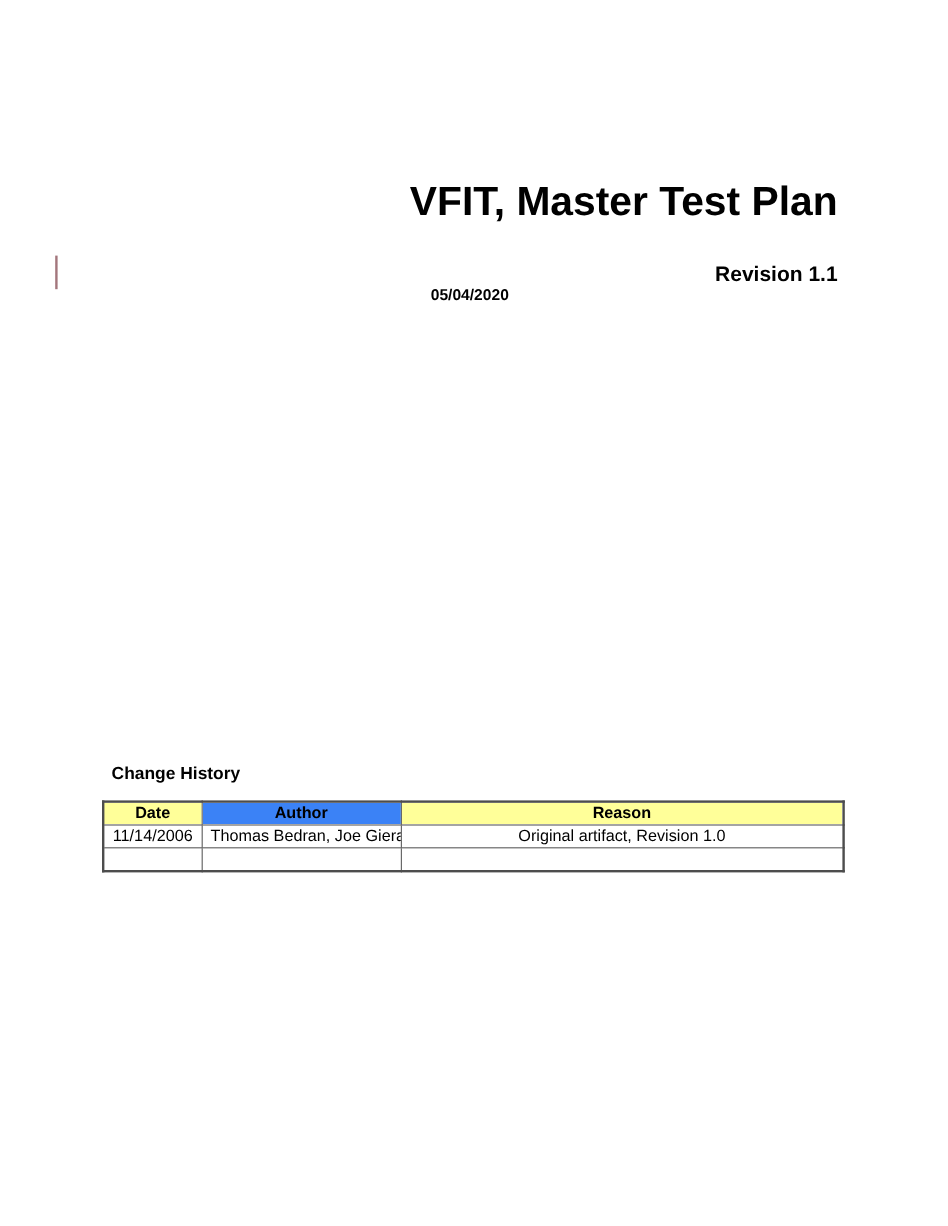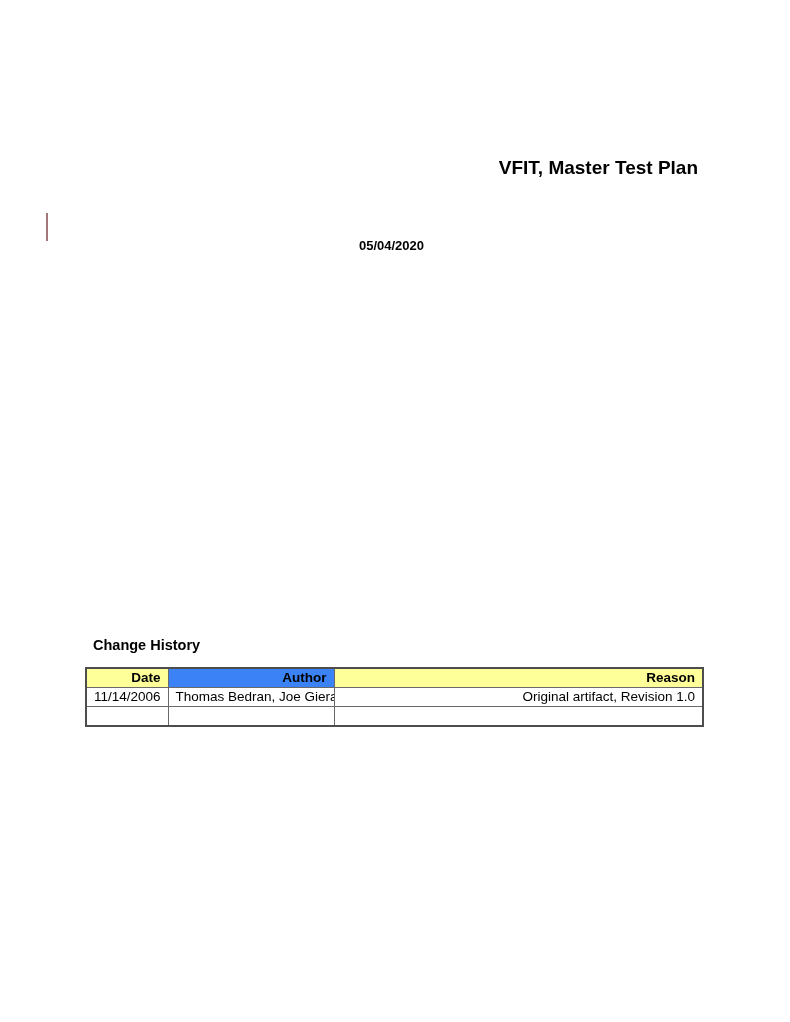--- a/index.html
+++ b/index.html
@@ -19,21 +19,21 @@
     width: 2px;
     height: 28px;
     background: #a3767c;
   }
   .title-line {
     position: absolute;
     top: 151px;
     left: 85px;
     width: 613px;
     text-align: right;
-    font-size: 19px;
+    font-size: 34px;
     line-height: 34px;
     font-weight: bold;
     white-space: nowrap;
   }
   .revision-line {
     position: absolute;
     top: 218px;
     left: 85px;
     width: 613px;
     text-align: right;
@@ -70,39 +70,40 @@
     border-collapse: collapse;
     table-layout: fixed;
     font-size: 13.5px;
     border: 2px solid #4d4d4d;
   }
   .history-table th,
   .history-table td {
     border: 1px solid #696969;
     padding: 1px 7px 2px 7px;
     height: 15px;
-    text-align: right;
+    text-align: center;
     vertical-align: middle;
     font-size: 13.5px;
     line-height: 15px;
     overflow: hidden;
     white-space: nowrap;
     font-weight: normal;
   }
   .history-table thead th { font-weight: bold; }
 </style>
 </head>
 <body>
 
 <div class="page">
 
   <div class="change-bar" style="background-color: rgb(163, 118, 124);"></div>
 
   <div class="title-line">VFIT, Master Test Plan</div>
 
+  <div class="revision-line">Revision 1.1</div>
 
   <div class="date-line">05/04/2020</div>
 
   <div class="section-heading">Change History</div>
 
   <table class="history-table">
     <colgroup>
       <col style="width: 82px;">
       <col style="width: 166px;">
       <col>

